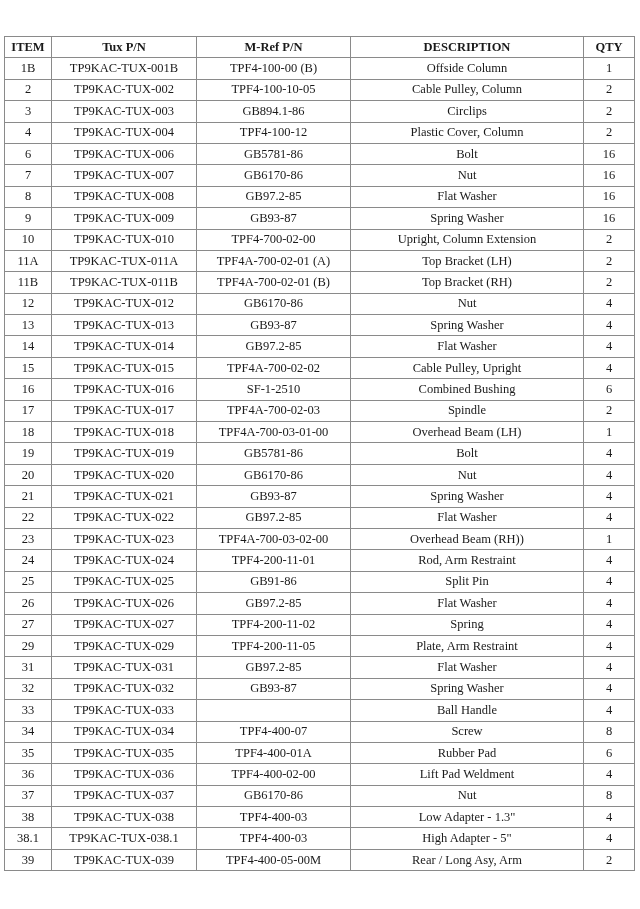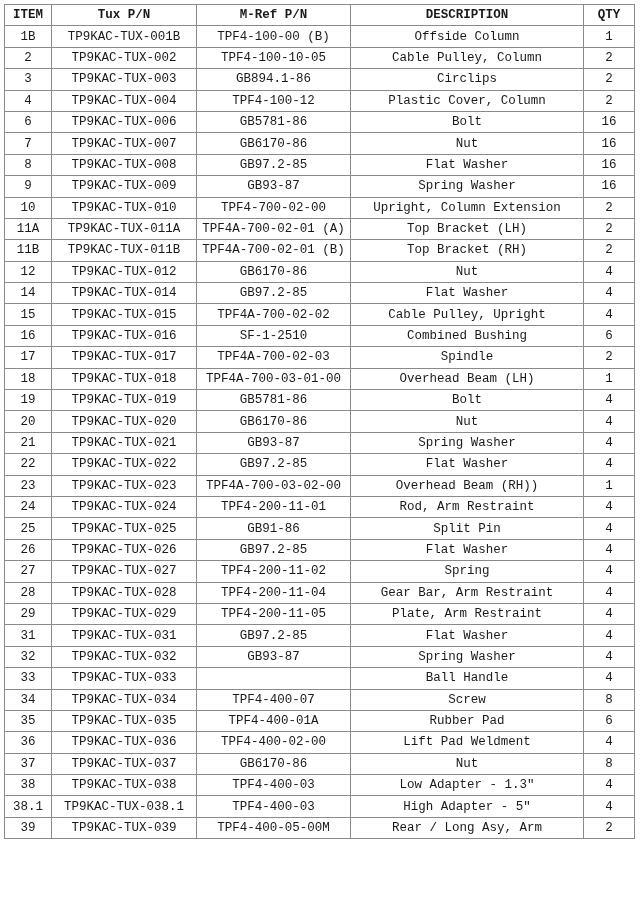--- a/index.html
+++ b/index.html
@@ -1,23 +1,24 @@
 <!DOCTYPE html>
 <html><head>
 <meta charset="utf-8">
 <style>
   html, body { margin: 0; padding: 0; background: #ffffff; }
   body { width: 640px; height: 909px; overflow: hidden; }
   .wrap { position: absolute; left: 4px; top: 4px; }
   table.bom {
     border-collapse: collapse;
-    font-family: Liberation Mono, monospace;
+    font-family: Liberation Serif, serif;
     font-size: 12.5px;
     color: #1a1a1a;
     table-layout: fixed;
+    margin-top: 32px;
   }
   table.bom th, table.bom td {
     border: 1px solid #8a8a8a;
     text-align: center;
     vertical-align: middle;
     padding: 0 2px;
     height: 20.4px;
     white-space: nowrap;
     overflow: hidden;
   }
@@ -128,20 +129,27 @@
           <td>2</td>
         </tr>
         <tr>
           <td>12</td>
           <td>TP9KAC-TUX-012</td>
           <td>GB6170-86</td>
           <td>Nut</td>
           <td>4</td>
         </tr>
         <tr>
+          <td>13</td>
+          <td>TP9KAC-TUX-013</td>
+          <td>GB93-87</td>
+          <td>Spring Washer</td>
+          <td>4</td>
+        </tr>
+        <tr>
           <td>14</td>
           <td>TP9KAC-TUX-014</td>
           <td>GB97.2-85</td>
           <td>Flat Washer</td>
           <td>4</td>
         </tr>
         <tr>
           <td>15</td>
           <td>TP9KAC-TUX-015</td>
           <td>TPF4A-700-02-02</td>
@@ -226,27 +234,20 @@
           <td>4</td>
         </tr>
         <tr>
           <td>27</td>
           <td>TP9KAC-TUX-027</td>
           <td>TPF4-200-11-02</td>
           <td>Spring</td>
           <td>4</td>
         </tr>
         <tr>
-          <td>28</td>
-          <td>TP9KAC-TUX-028</td>
-          <td>TPF4-200-11-04</td>
-          <td>Gear Bar, Arm Restraint</td>
-          <td>4</td>
-        </tr>
-        <tr>
           <td>29</td>
           <td>TP9KAC-TUX-029</td>
           <td>TPF4-200-11-05</td>
           <td>Plate, Arm Restraint</td>
           <td>4</td>
         </tr>
         <tr>
           <td>31</td>
           <td>TP9KAC-TUX-031</td>
           <td>GB97.2-85</td>

